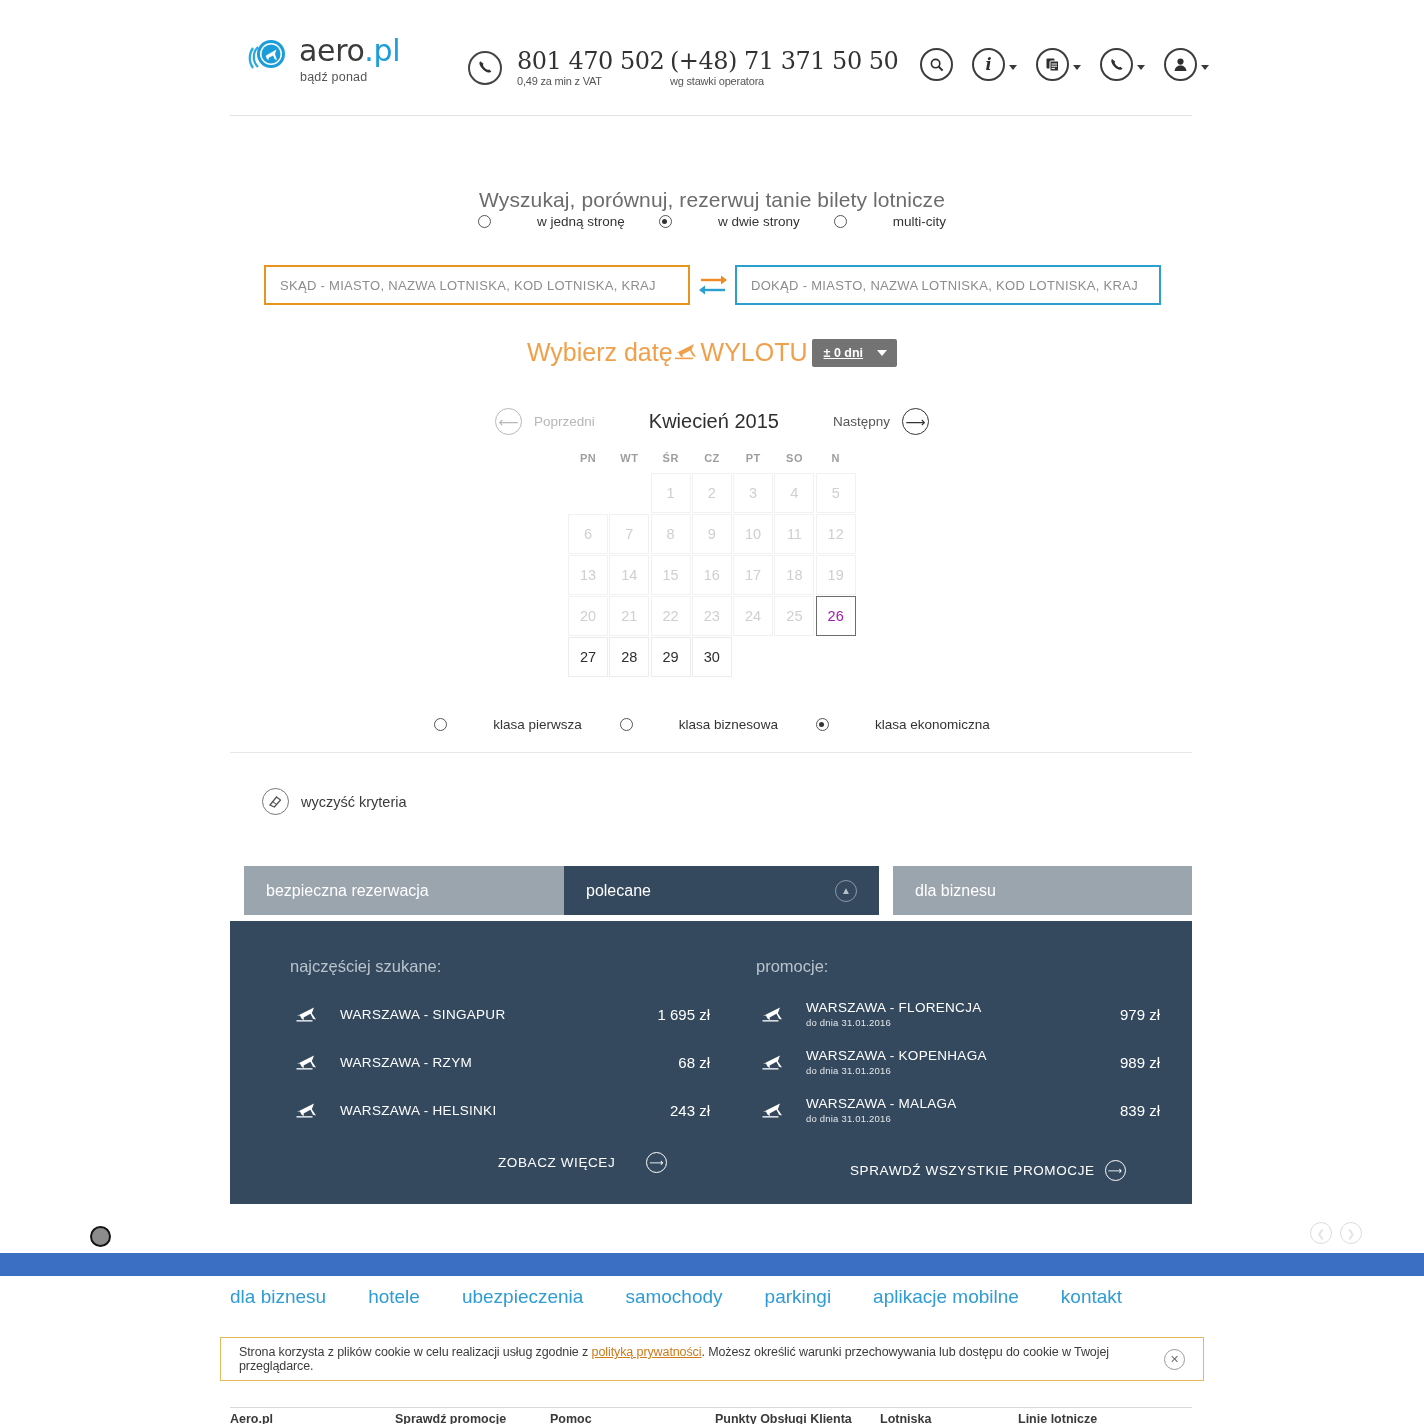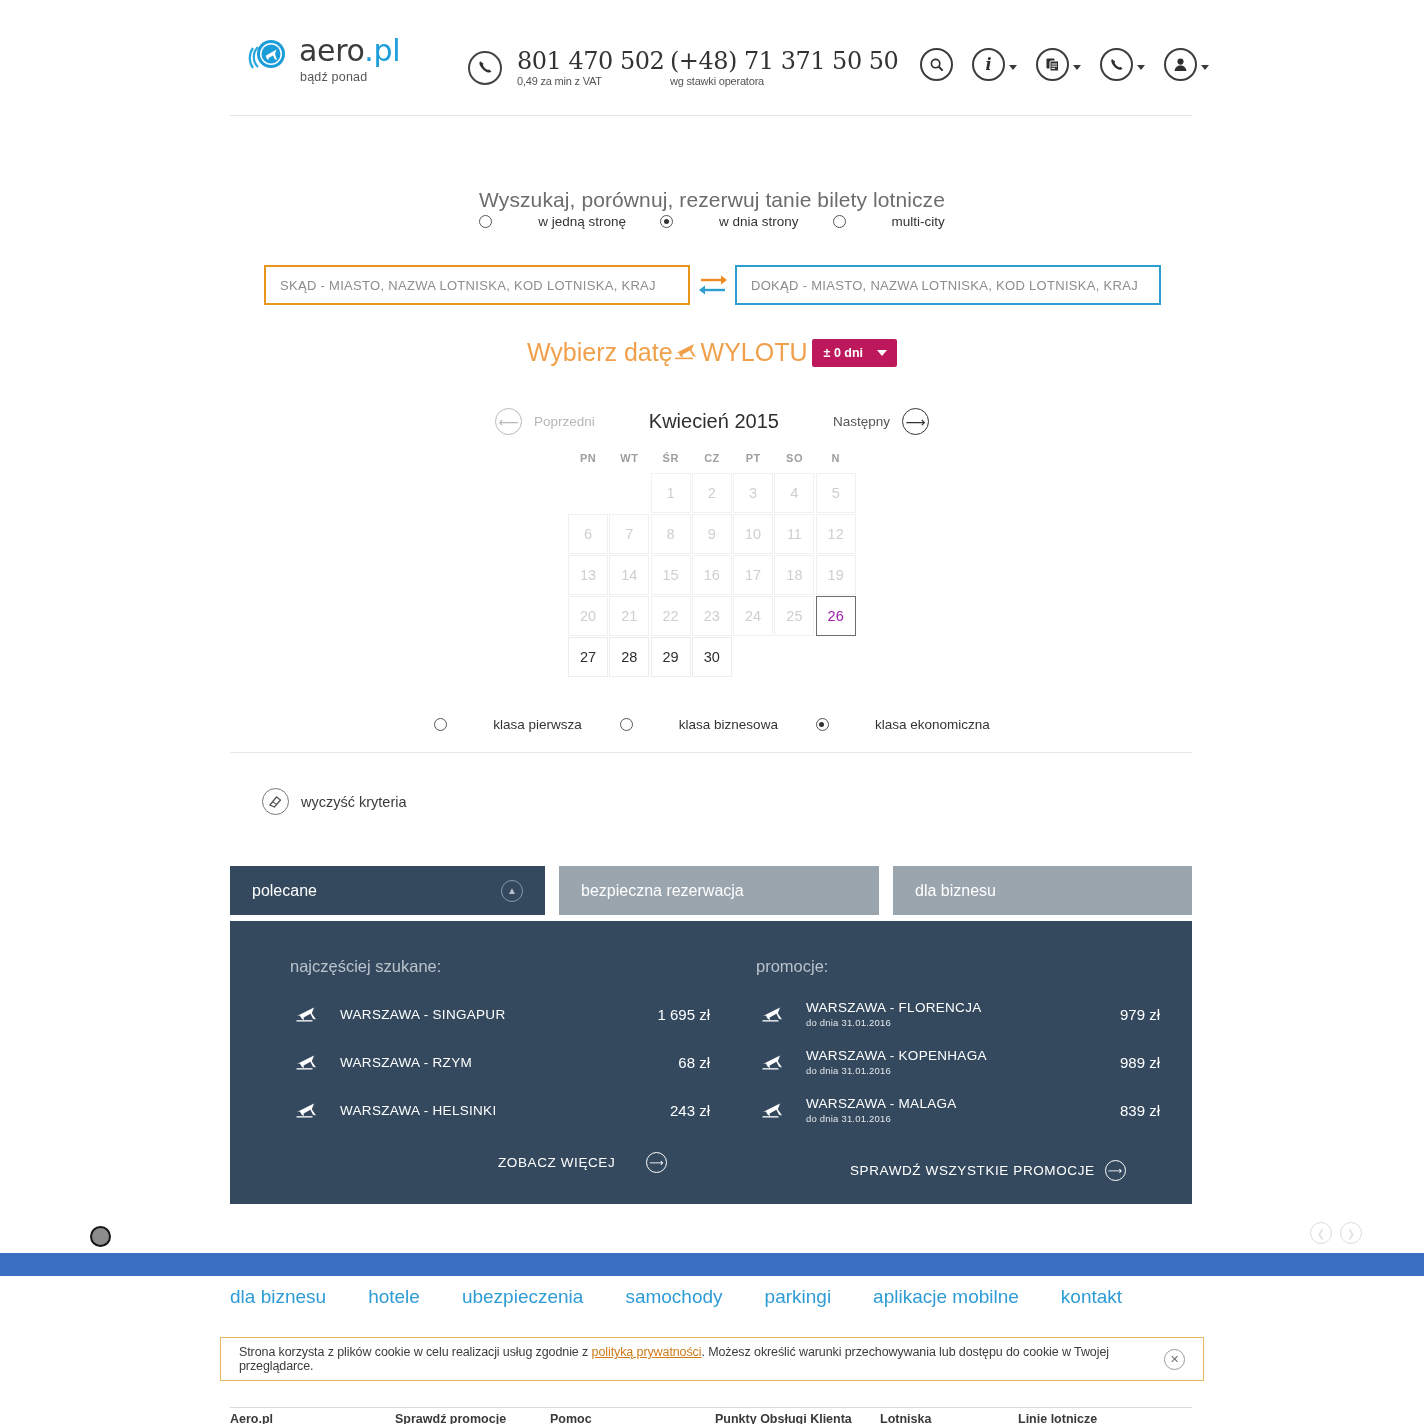--- a/index.html
+++ b/index.html
@@ -42,21 +42,21 @@
 
   .od-row { position: absolute; left: 264px; top: 263px; width: 897px; height: 44px; display:flex; align-items:center;}
   .od-input { height: 40px; border: 2px solid #e8951d; background: #fff; display: flex; align-items: center; padding: 0 14px; font-size: 13px; color: #8d8d8d; letter-spacing: 0.3px; width: 426px;}
   .od-input.to { border-color: #2a9fd0; width: 426px; }
   .swap { width: 45px; display:flex; align-items:center; justify-content:center; flex-direction:column; gap:1px;}
   .swap svg { display:block; }
 
   .datehead { position: absolute; left: 0; right: 0; top: 338px; display:flex; justify-content:center; align-items:center; }
   .datehead .t1 { font-size: 25px; color: #f0a04a; font-weight:400; }
   .datehead .t2 { font-size: 25px; color: #f0a04a; font-weight:400; }
-  .pm-btn { background: #be185d; color:#fff; font-size: 12.5px; font-weight: bold; padding: 7px 10px 7px 12px; display:flex; align-items:center; gap:14px; border-radius:2px; margin-left:4px;}
+  .pm-btn { background: #737373; color:#fff; font-size: 12.5px; font-weight: bold; padding: 7px 10px 7px 12px; display:flex; align-items:center; gap:14px; border-radius:2px; margin-left:4px;text-decoration:underline;}
   .pm-btn .c { width:0;height:0;border-left:5px solid transparent;border-right:5px solid transparent;border-top:6px solid #fff;}
 
   
   .cal { position:absolute; left: 0; right: 0; top: 408px; }
   .cal-nav { display:flex; justify-content:center; align-items:center; gap: 0; }
   .navbtn { width:27px;height:27px;border-radius:50%;border:1.6px solid #b9b9b9; display:flex;align-items:center;justify-content:center;color:#b9b9b9;font-size:14px;}
   .navbtn.active { border-color:#333; color:#333;}
   .navlbl { font-size: 13.5px; color:#b7b7b7; padding: 0 12px;}
   .navlbl.active { color:#555; }
   .cal-title { font-size: 20px; color: #2f2f2f; padding: 0 42px; font-weight:400; }
@@ -214,21 +214,21 @@
 
   <div class="tagline">Wyszukaj, porównuj, rezerwuj tanie bilety lotnicze</div>
 
   <div class="trip-types">
     <div class="rb">
         <span class="dotbox"></span>
         <span>w jedną stronę</span>
       </div>
     <div class="rb on">
         <span class="dotbox"></span>
-        <span>w dnia strony</span>
+        <span>w dwie strony</span>
       </div>
     <div class="rb">
         <span class="dotbox"></span>
         <span>multi-city</span>
       </div>
   </div>
 
   <div class="od-row">
     <div class="od-input from">
         <span>SKĄD - MIASTO, NAZWA LOTNISKA, KOD LOTNISKA, KRAJ</span>
@@ -424,27 +424,27 @@
     <span class="clear-ico">
       <svg width="15" height="15" viewBox="0 0 15 15">
           <path d="M2 11 L8.5 3 L12.5 6 L6.4 13 Z" fill="none" stroke="#555" stroke-width="1.3"></path>
           <line x1="4.6" y1="7.6" x2="8.8" y2="10.6" stroke="#555" stroke-width="1.1"></line>
         </svg>
     </span>
     <span class="clear-txt">wyczyść kryteria</span>
   </div>
 
   <div class="tabs">
+    <div class="tab idle t2">
+        <span>bezpieczna rezerwacja</span>
+      </div>
     <div class="tab active">
       <span>polecane</span>
       <span class="chev">▲</span>
     </div>
-    <div class="tab idle t2">
-        <span>bezpieczna rezerwacja</span>
-      </div>
     <div class="tab idle t3">
         <span>dla biznesu</span>
       </div>
   </div>
 
   <div class="panel">
     <div class="panel-col col-l">
       <div class="col-head">najczęściej szukane:</div>
       <ul class="flist" id="left-list">
           <li class="fitem">

